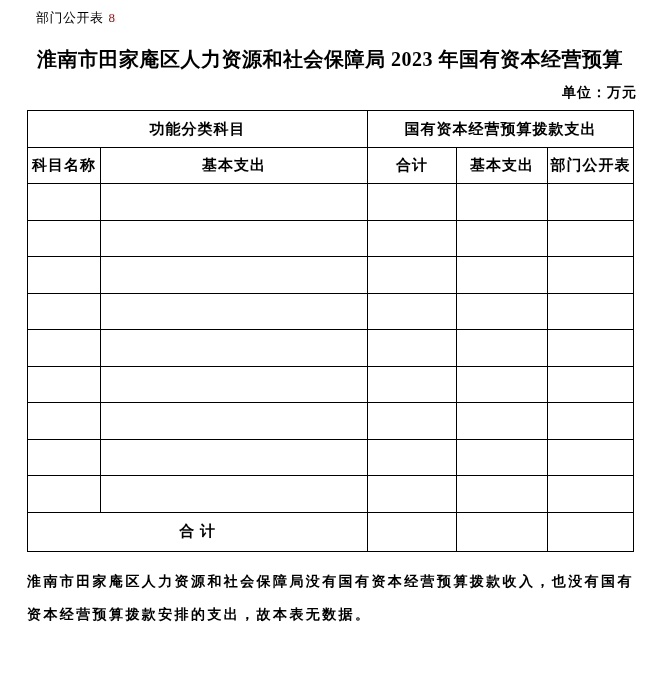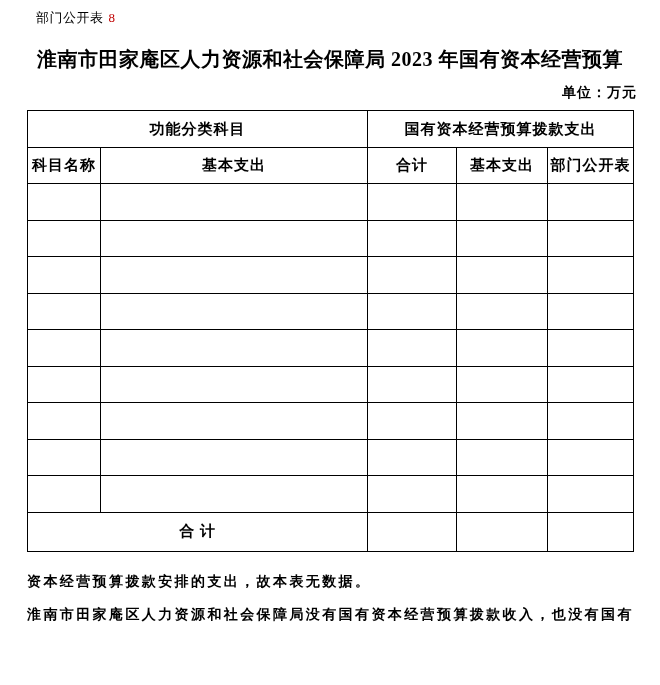--- a/index.html
+++ b/index.html
@@ -184,17 +184,17 @@
       <tr class="r-total">
         <td colspan="2">合 计</td>
         <td></td>
         <td></td>
         <td></td>
       </tr>
     </tbody>
   </table>
 
   <div class="footnote">
+    <div>淮南市田家庵区人力资源和社会保障局没有国有资本经营预算拨款收入，也没有国有</div>
     <div>资本经营预算拨款安排的支出，故本表无数据。</div>
-    <div>淮南市田家庵区人力资源和社会保障局没有国有资本经营预算拨款收入，也没有国有</div>
   </div>
 
 </div>
 
 </body></html>

